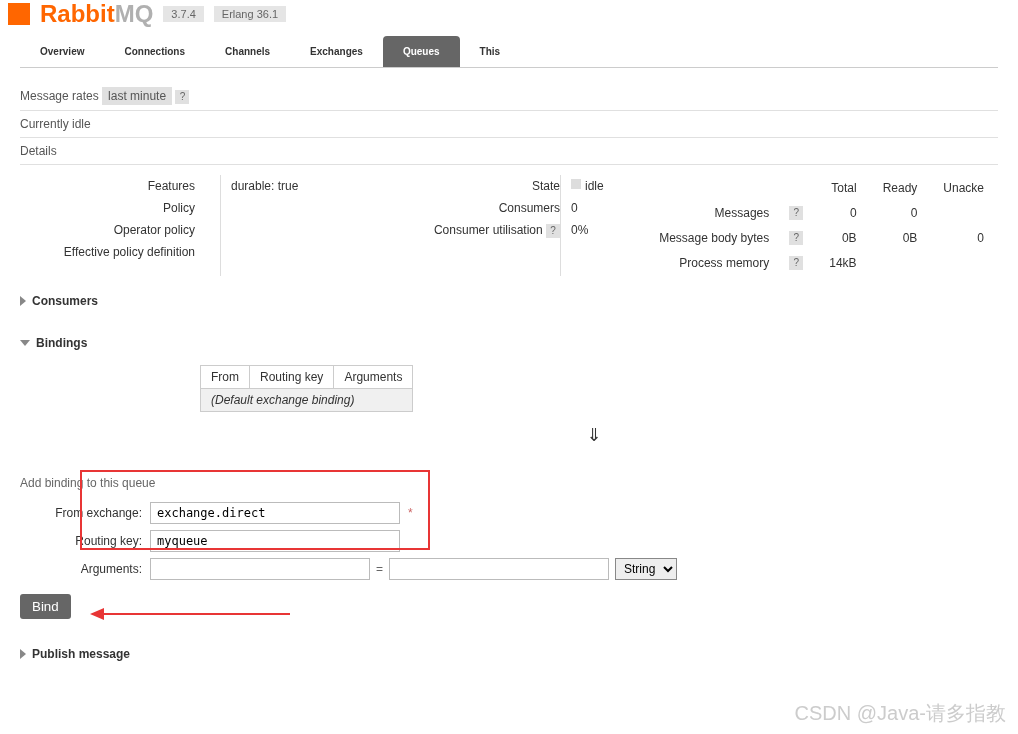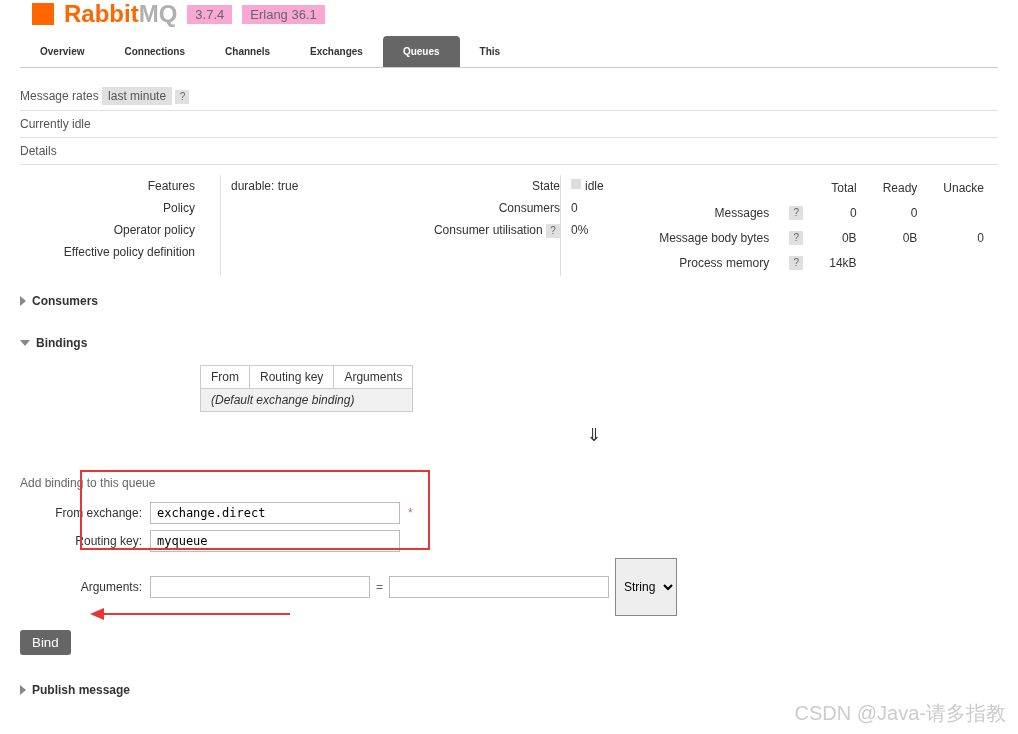--- a/index.html
+++ b/index.html
@@ -1,23 +1,23 @@
 <!DOCTYPE html>
 <html><head>
 <meta charset="utf-8">
 <style>
 * { box-sizing: border-box; margin: 0; padding: 0; }
 body { font-family: Verdana, Arial, sans-serif; font-size: 12px; color: #333; background: #fff; width: 1018px; }
-.header { padding: 0 8px; margin-left: 24px; }
+.header { padding: 0 8px; }
 .logo-row { display: flex; align-items: center; gap: 10px; margin-bottom: 8px; }
 .logo-square { width: 22px; height: 22px; background: #ff6600; }
 .logo-text { font-size: 24px; font-weight: bold; }
 .logo-orange { color: #ff6600; }
 .logo-gray { color: #b0b0b0; }
-.version-badge { background: #f9a8d4; padding: 2px 8px; font-size: 13px; color: #666; }
+.version-badge { background: #e5e5e5; padding: 2px 8px; font-size: 11px; color: #666; }
 .tabs { display: flex; border-bottom: 1px solid #ccc; margin: 0 20px; }
 .tab { padding: 10px 20px; font-size: 10px; color: #333; cursor: pointer; font-weight: bold; }
 .tab.active { background: #666; color: #fff; border-radius: 4px 4px 0 0; }
 .content { padding: 15px 20px; }
 .section-row { padding: 6px 0; border-bottom: 1px solid #e0e0e0; color: #555; }
 .rate-badge { background: #e0e0e0; padding: 2px 6px; }
 .help-box { display: inline-block; width: 14px; height: 14px; background: #e0e0e0; text-align: center; line-height: 14px; font-size: 10px; color: #666; cursor: pointer; }
 .details-grid { display: flex; gap: 0; margin-top: 10px; }
 .details-col { flex: 1; }
 .detail-row { display: flex; padding: 4px 0; }
@@ -37,21 +37,21 @@
 .bindings-table { border-collapse: collapse; }
 .bindings-table th, .bindings-table td { border: 1px solid #ccc; padding: 4px 10px; text-align: left; font-weight: normal; }
 .bindings-table td.default-row { background: #f0f0f0; font-style: italic; }
 .arrow-down { text-align: center; font-size: 18px; margin: 12px 0; margin-left: 170px; }
 .this-queue-box { border: 1px solid #888; padding: 10px 20px; display: inline-block; margin-left: 130px; }
 .add-binding-section { margin-top: 30px; color: #666; }
 .form-row { display: flex; align-items: center; margin: 6px 0; }
 .form-label { width: 130px; text-align: right; padding-right: 8px; color: #333; }
 .form-input { border: 1px solid #bbb; padding: 3px 6px; font-family: monospace; font-size: 12px; width: 250px; }
 .required-star { color: #cc6666; margin-left: 8px; }
-.select-type { border: 1px solid #888; padding: 20px 4px; font-size: 12px; background: #eee; }
+.select-type { border: 1px solid #888; padding: 2px 4px; font-size: 12px; background: #eee; }
 .bind-button { background: #666; color: #fff; border: none; padding: 5px 12px; cursor: pointer; border-radius: 3px; margin-top: 8px; }
 .red-highlight { position: absolute; border: 2px solid #e83535; pointer-events: none; }
 .red-arrow { position: absolute; pointer-events: none; }
 .watermark { position: absolute; right: 12px; top: 700px; color: #ccc; font-size: 20px; }
 </style>
 </head>
 <body>
 
 <div class="header">
   <div class="logo-row">

